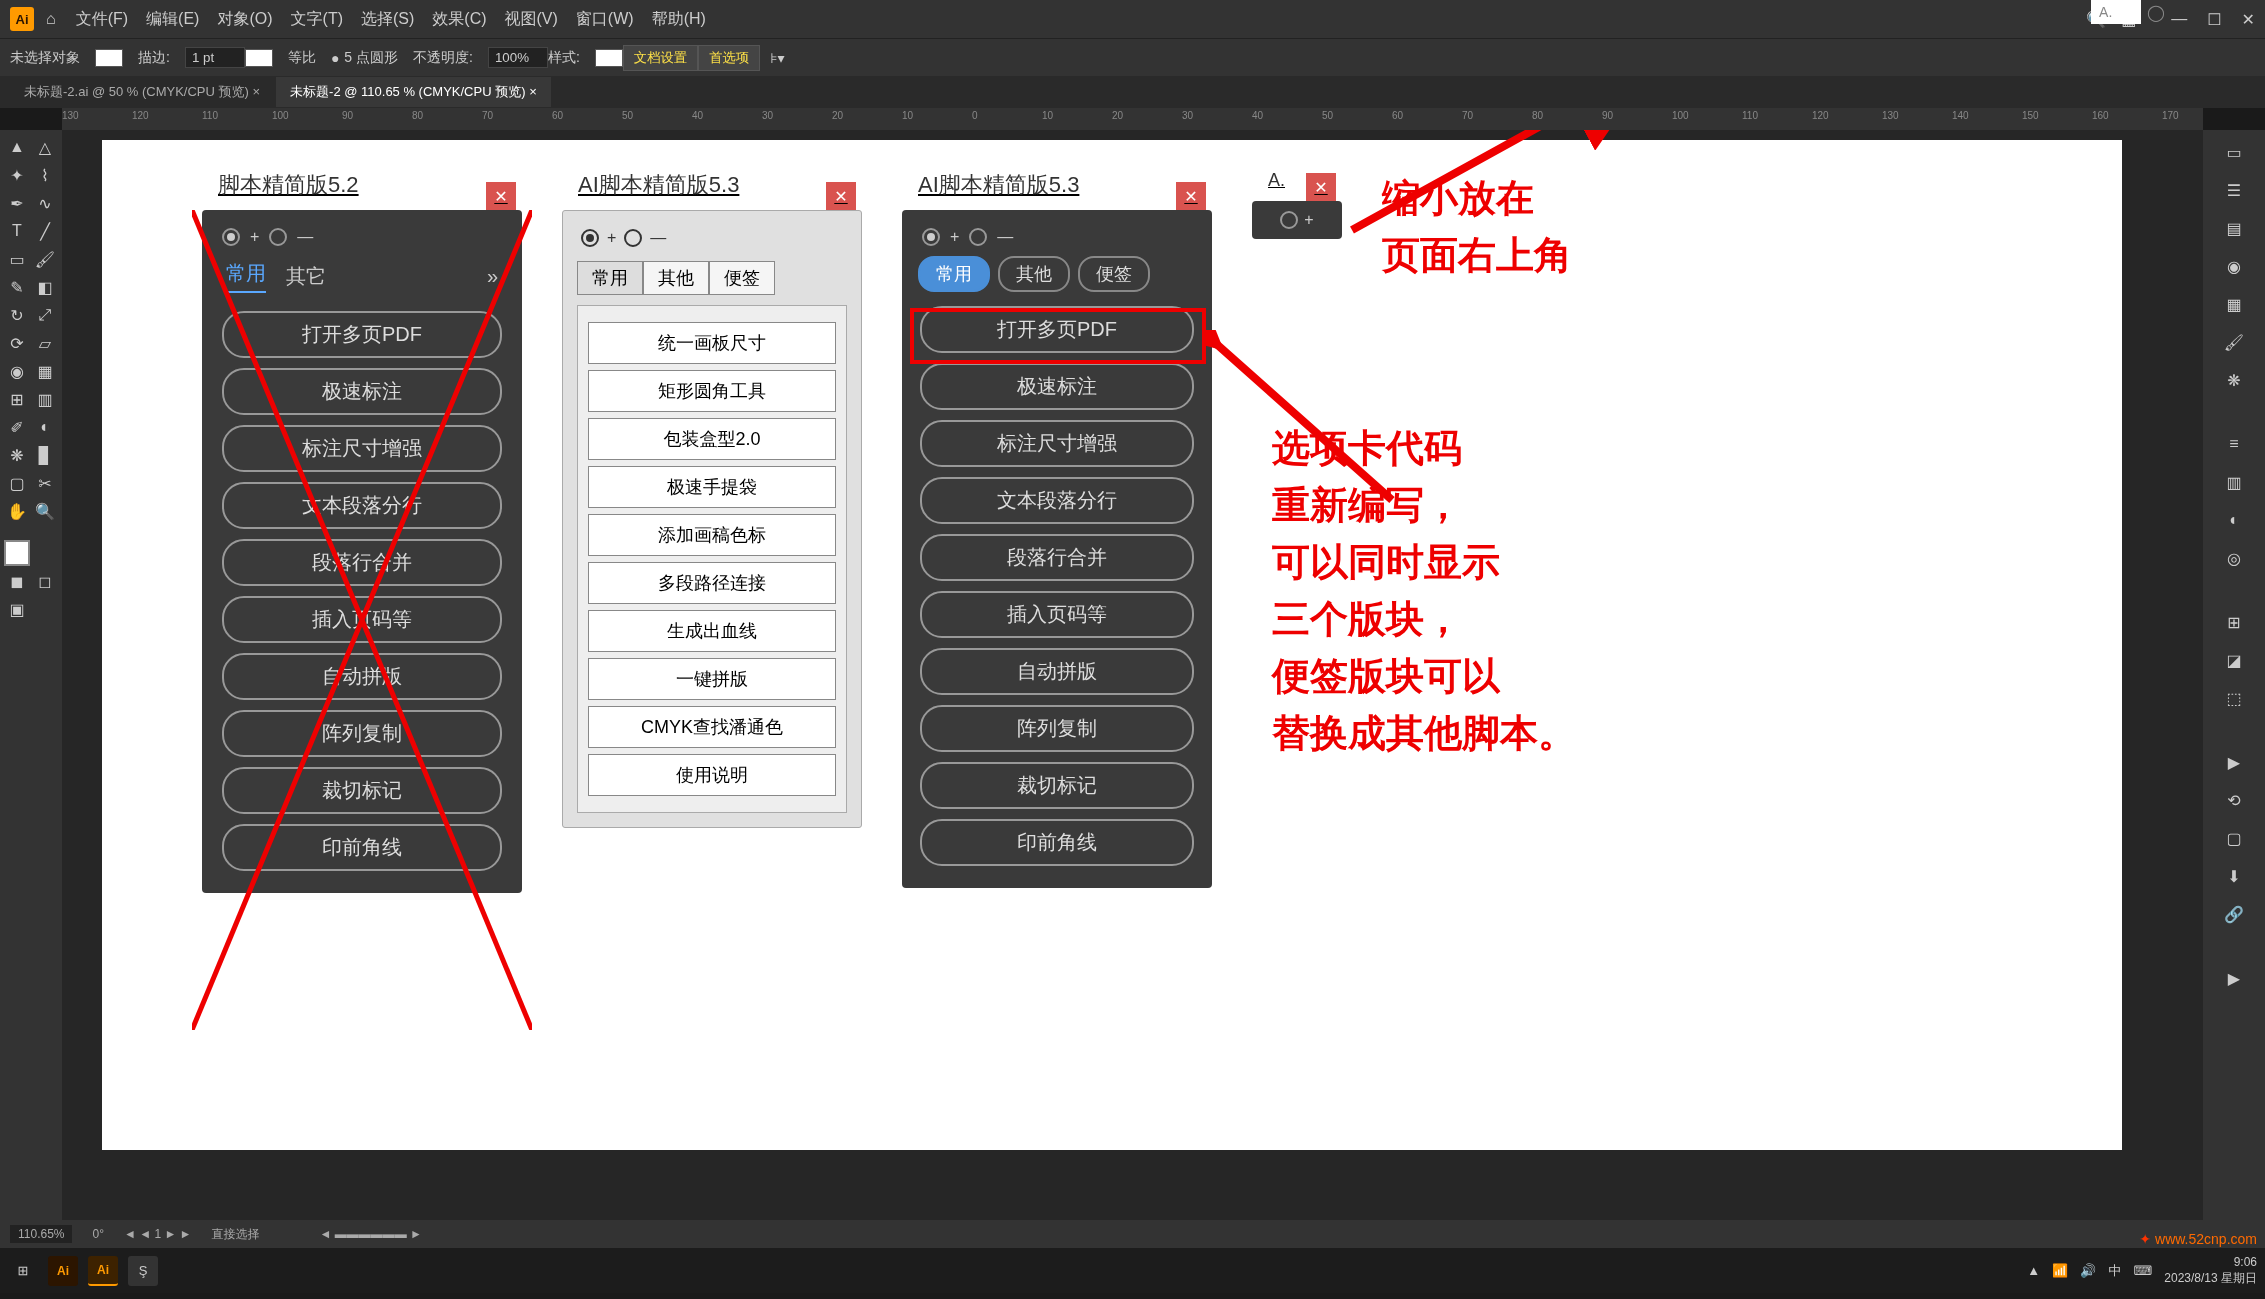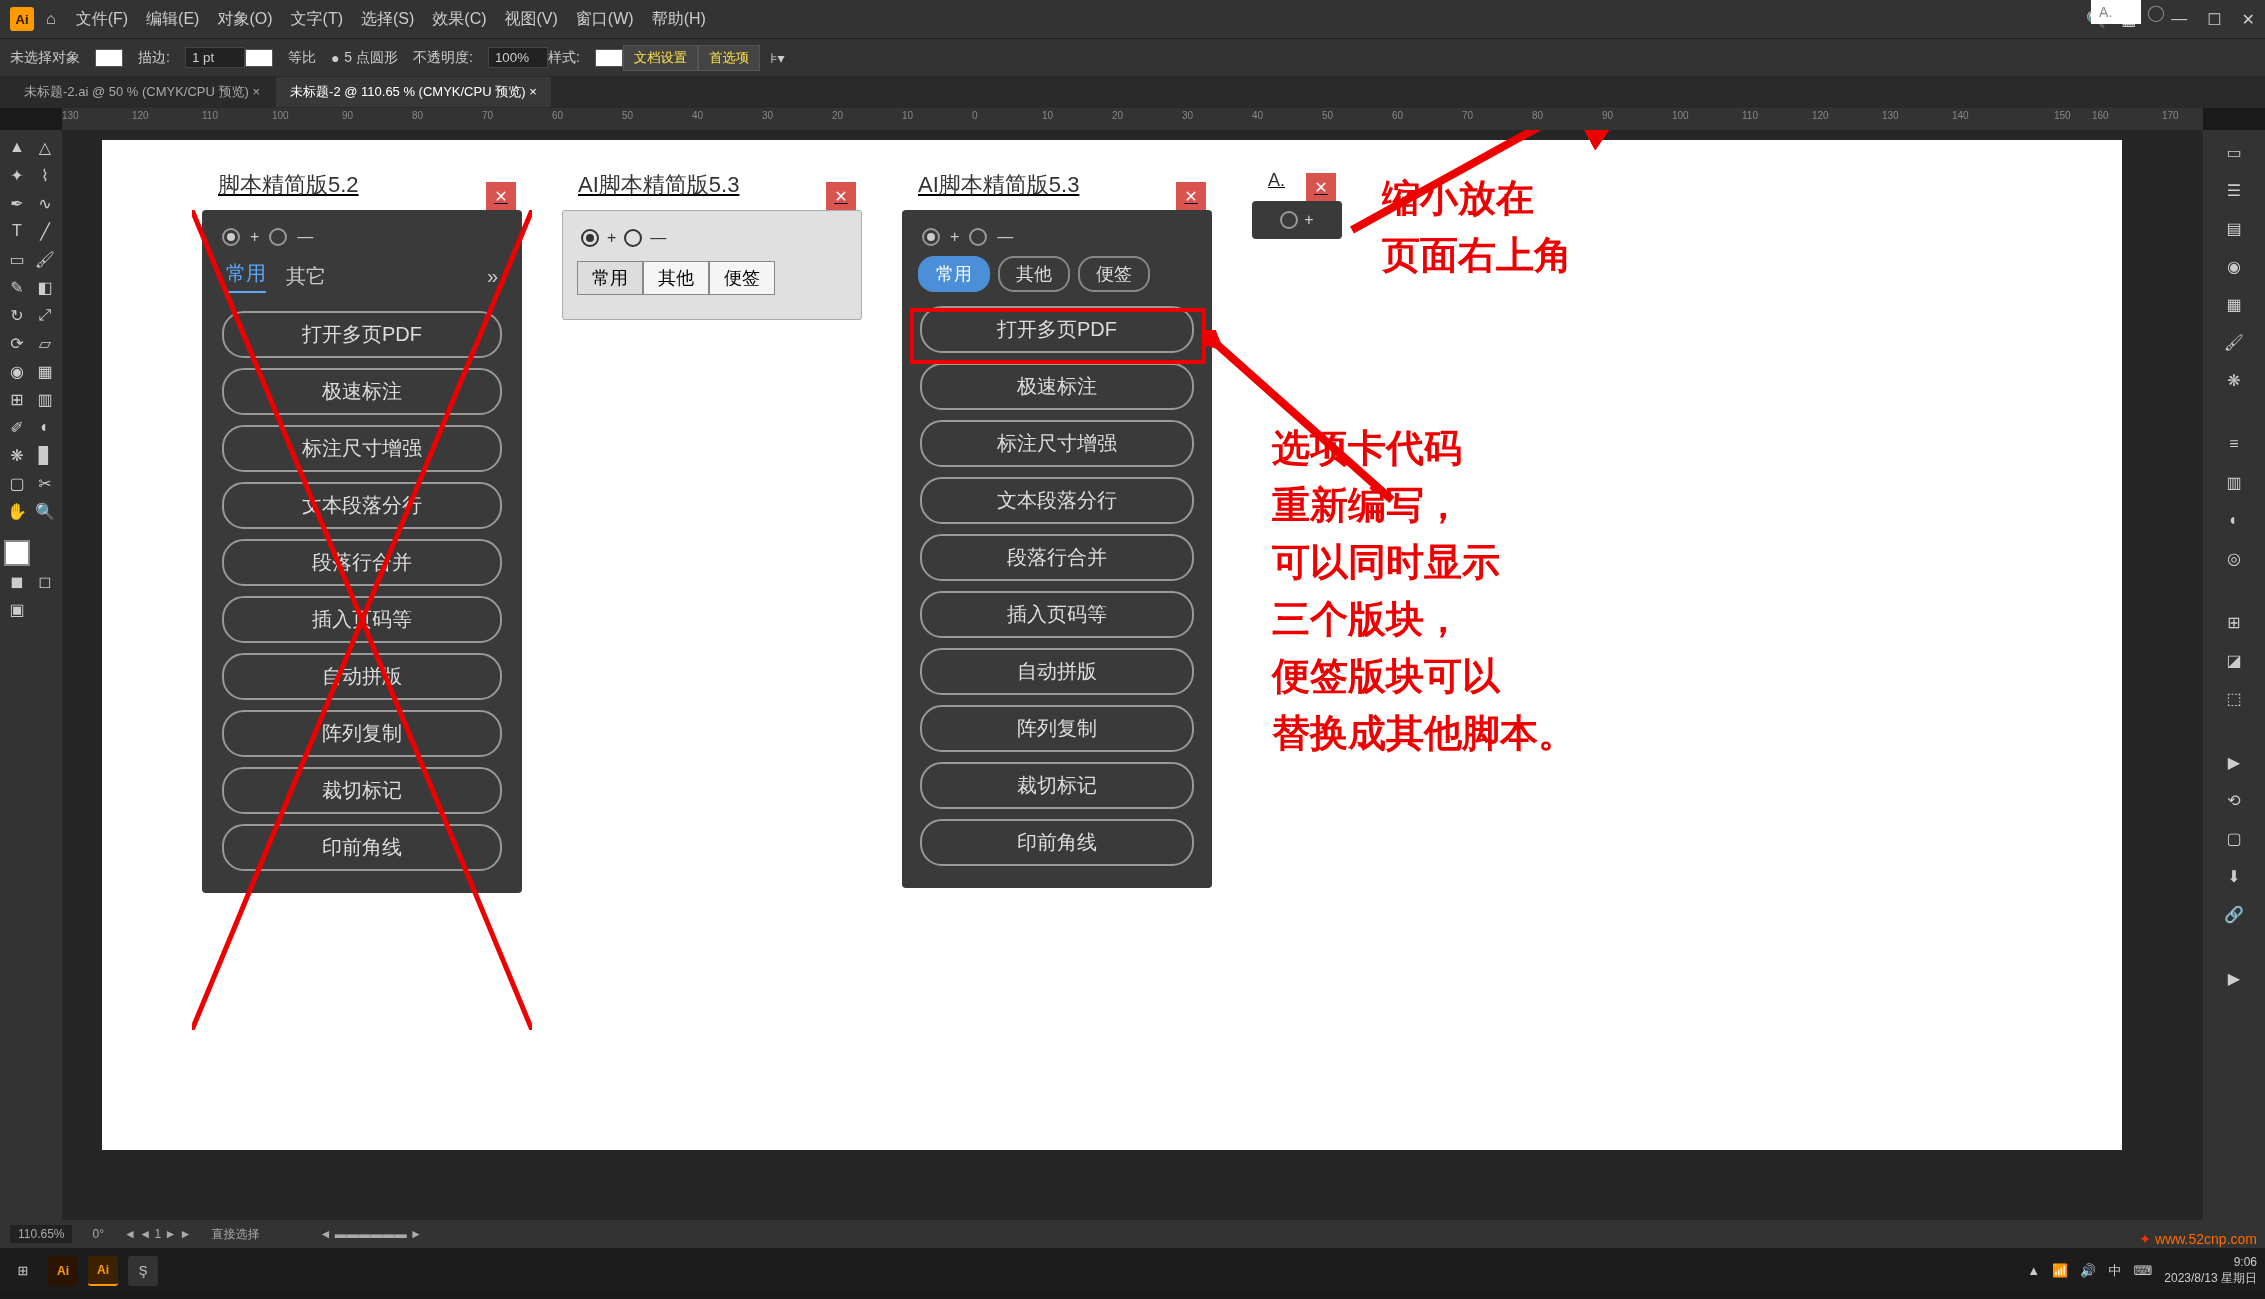--- a/index.html
+++ b/index.html
@@ -184,21 +184,21 @@
     <span style="left: 1260px;">50</span>
     <span style="left: 1330px;">60</span>
     <span style="left: 1400px;">70</span>
     <span style="left: 1470px;">80</span>
     <span style="left: 1540px;">90</span>
     <span style="left: 1610px;">100</span>
     <span style="left: 1680px;">110</span>
     <span style="left: 1750px;">120</span>
     <span style="left: 1820px;">130</span>
     <span style="left: 1890px;">140</span>
-    <span style="left: 1960px; margin-left: 32px;">150</span>
+    <span style="left: 1960px;">150</span>
     <span style="left: 2030px;">160</span>
     <span style="left: 2100px;">170</span>
   </div>
 
 <div class="main">
 
   <div class="toolbar-left">
     <div class="trow">
         <div class="tool">▲</div>
         <div class="tool">△</div>
@@ -310,20 +310,32 @@
         </div>
         <div class="p2-body">
           <div class="p2-circles">
             <span class="circle filled"></span> +
             <span class="circle"></span> —
           </div>
           <div class="p2-tabs">
             <div class="p2-tab active">常用</div>
             <div class="p2-tab">其他</div>
             <div class="p2-tab">便签</div>
+          </div>
+          <div class="p2-list">
+            <div class="p2-btn">统一画板尺寸</div>
+            <div class="p2-btn">矩形圆角工具</div>
+            <div class="p2-btn">包装盒型2.0</div>
+            <div class="p2-btn">极速手提袋</div>
+            <div class="p2-btn">添加画稿色标</div>
+            <div class="p2-btn">多段路径连接</div>
+            <div class="p2-btn">生成出血线</div>
+            <div class="p2-btn">一键拼版</div>
+            <div class="p2-btn">CMYK查找潘通色</div>
+            <div class="p2-btn">使用说明</div>
           </div>
         </div>
       </div>
 
       <div class="panel p3">
         <div class="panel-header">
           <div class="panel-title">AI脚本精简版5.3</div>
           <div class="close-btn">✕</div>
         </div>
         <div class="p3-body">

